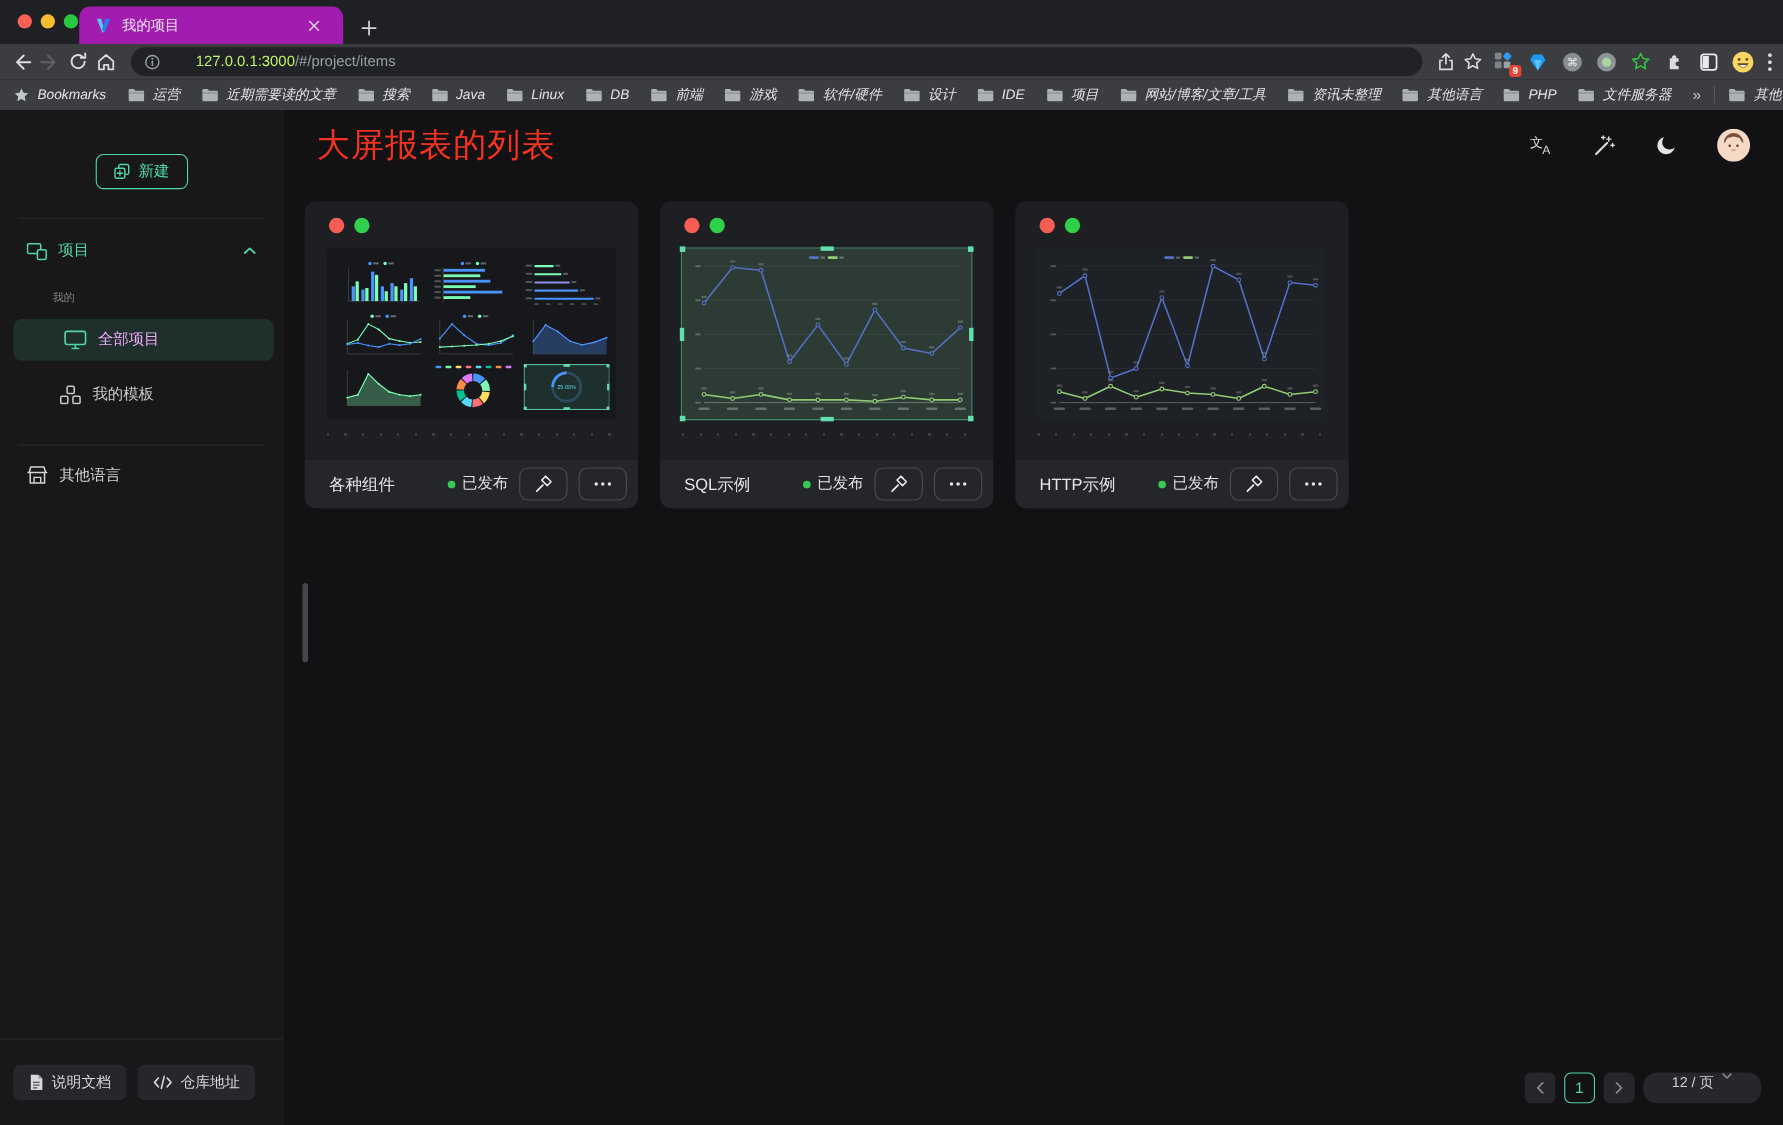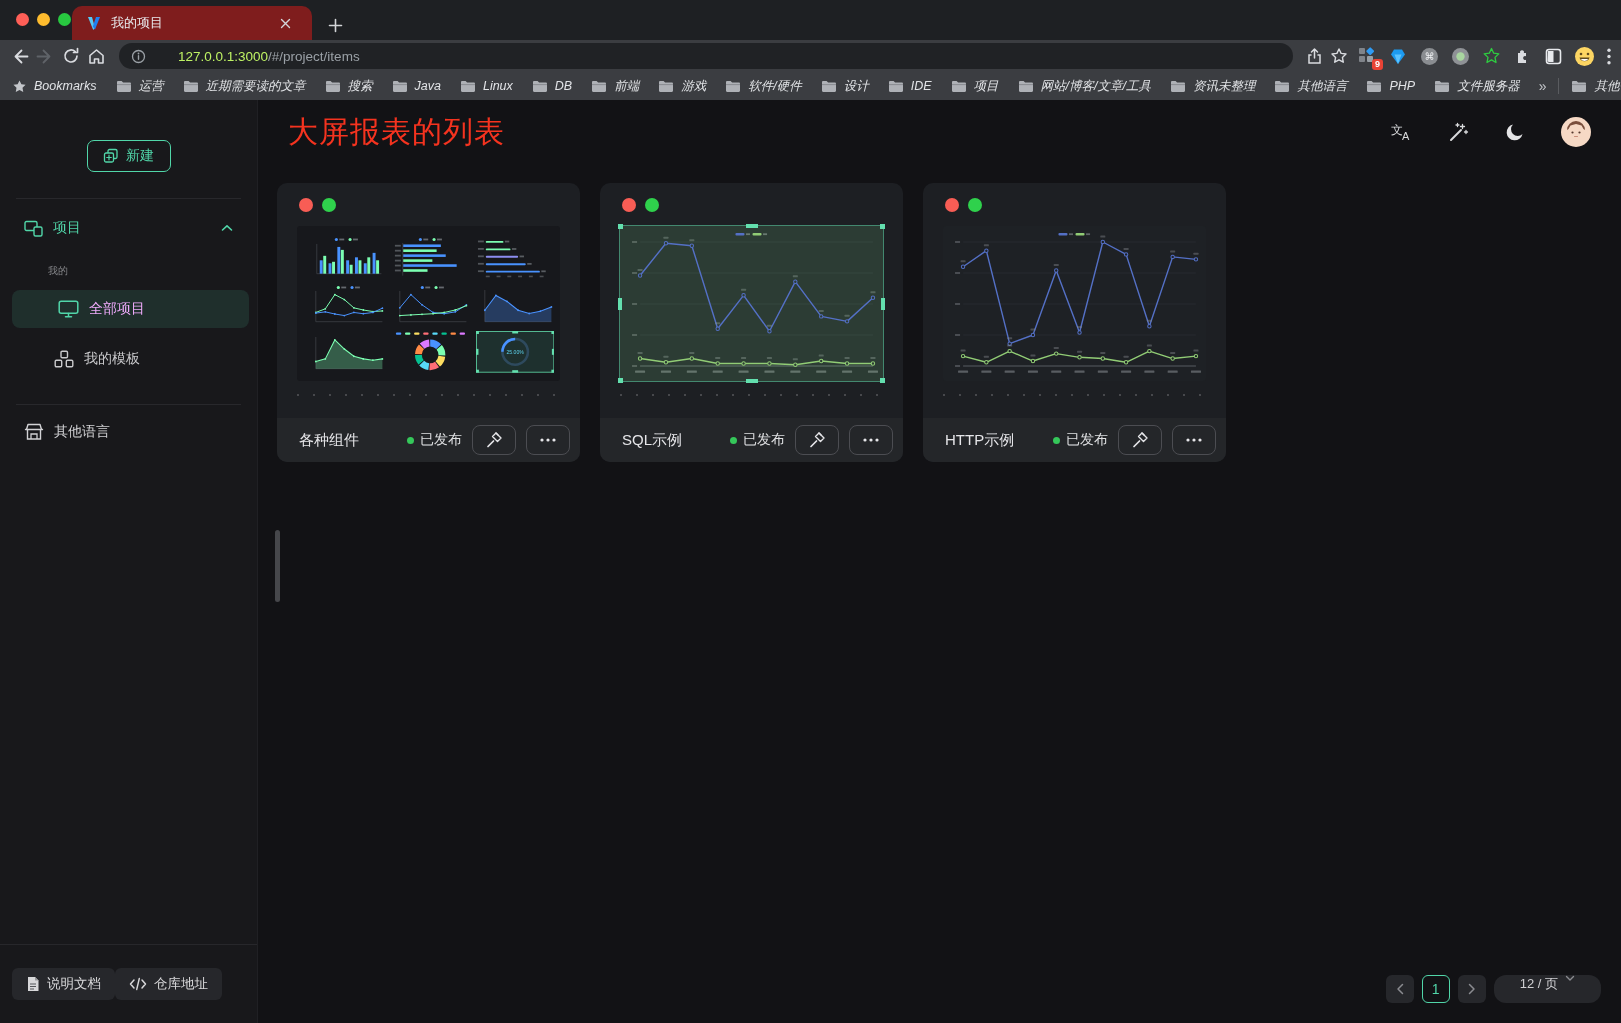--- a/index.html
+++ b/index.html
@@ -4,21 +4,21 @@
 <style>
   * { box-sizing: border-box; margin: 0; padding: 0; }
   html,body { width:1621px; height:1023px; overflow:hidden; background:#121215;
     font-family:"Liberation Sans","DejaVu Sans",sans-serif; }
 
   
   .tabstrip { height:40px; background:#1e2023; display:flex; align-items:flex-end; position:relative; }
   .traffic { position:absolute; left:16px; top:13px; display:flex; gap:8px; }
   .tl { width:13px; height:13px; border-radius:50%; display:inline-block; }
   .tl.red{background:#ff5f57}.tl.yellow{background:#febc2e}.tl.green{background:#28c840}
-  .tab { margin-left:72px; width:240px; height:34px; background:#7f1d1d; border-radius:10px 10px 0 0;
+  .tab { margin-left:72px; width:240px; height:34px; background:#a21caf; border-radius:10px 10px 0 0;
     display:flex; align-items:center; padding:0 21px 0 14px; gap:9px; }
   .tab-title { color:#e8eaed; font-size:13px; flex:1; white-space:nowrap; overflow:hidden; }
   .icon-btn { display:inline-flex; align-items:center; justify-content:center; }
   .newtab { margin:0 0 7px 16px; }
 
   .toolbar { height:32px; background:#3b3d41; display:flex; align-items:center; padding:0 10px; gap:7px; }
   .urlbar { flex:1; height:26px; margin:0 6px; background:#202225; border-radius:14px;
     display:flex; align-items:center; padding:0 12px; gap:8px; }
   .url-host { color:#bef264; font-size:13.5px;margin-left:24px; }
   .url-path { color:#9aa0a6; font-size:13.5px; }
@@ -40,21 +40,21 @@
     display:flex; align-items:center; justify-content:center; gap:7px; color:#51d6a9; font-size:14px; cursor:pointer; }
   .side-div { height:1px; background:#28282c; margin:26px 16px 0; }
   .side-group { display:flex; align-items:center; gap:10px; padding:0 24px; margin-top:15px; height:28px; font-size:14px; }
   .side-sub { color:#85868a; font-size:10px; padding-left:48px; margin-top:22px; }
   .side-item { height:38px; margin:12px 8px 0; border-radius:8px; display:flex; align-items:center;
     gap:10px; padding-left:46px; font-size:14px; color:#c9c9cc; cursor:pointer; }
   .side-item.active { background:rgba(81,214,169,0.12); color:#f0abfc;margin-left:12px; }
   .side-item2 { height:28px; display:flex; align-items:center; gap:10px; padding-left:24px; margin-top:13px;
     font-size:14px; color:#d2d2d5; cursor:pointer; }
   .side-foot { position:absolute; left:0; right:0; bottom:0; border-top:1px solid #27272b;
-    padding:23px 12px 23px; display:flex; }
+    padding:23px 12px 23px; display:flex; gap:10px; }
   .foot-btn { height:32px; background:#26272b; border-radius:6px; display:flex; align-items:center;
     gap:7px; padding:0 14px; color:#d8d8da; font-size:13.5px; cursor:pointer; }
 
   .main { flex:1; position:relative; background:#121215; }
   .main-header { height:64px; display:flex; align-items:center; padding:12px 30px; }
   .page-title { font-size:30px; color:#f5331f; font-weight:500; letter-spacing:1px; }
   .header-icons { margin-left:auto; display:flex; align-items:center; gap:36px; }
   .scroll-thumb { position:absolute; left:17px; top:430px; width:5px; height:72px; border-radius:3px; background:#46474b; }
 
   .cards { display:flex; gap:20px; margin:19px 0 0 19px; }

